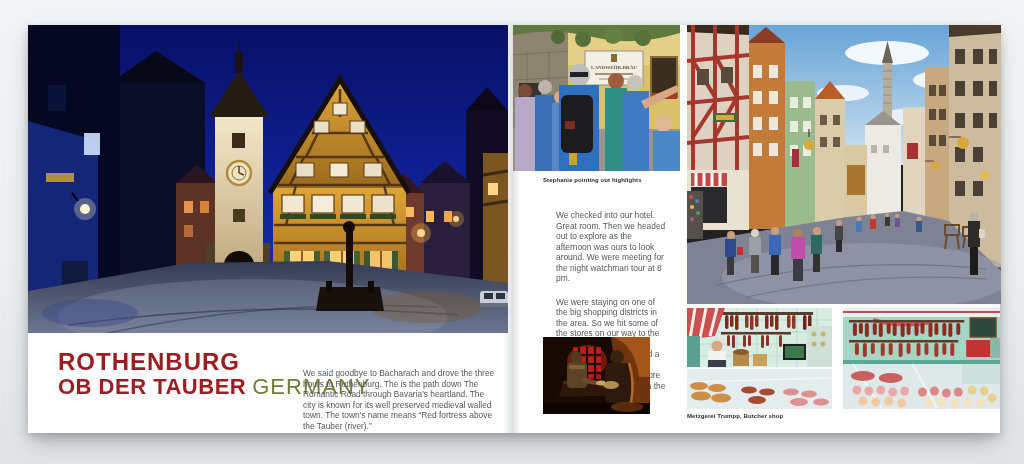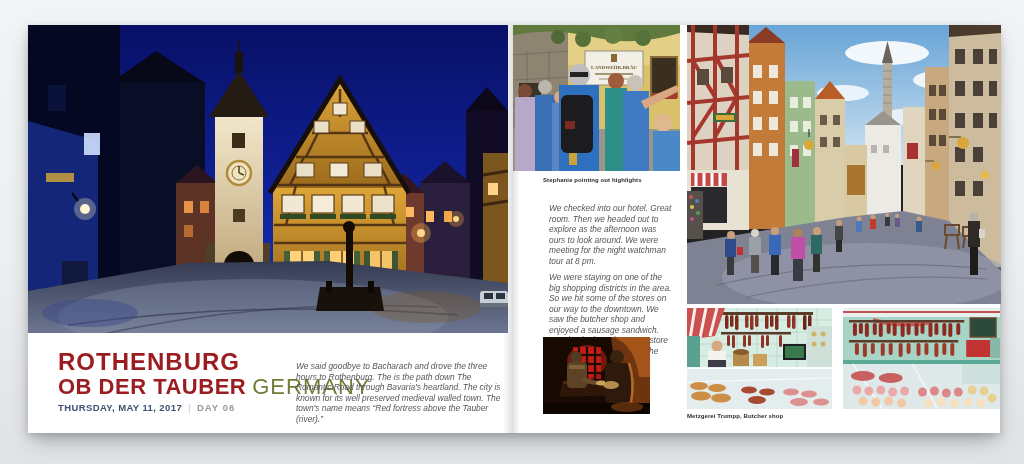--- a/index.html
+++ b/index.html
@@ -27,21 +27,21 @@
 
   .title-block{position:absolute;left:30px;top:323px;z-index:2;}
   .title-main{margin:0;font-size:24px;line-height:28px;font-weight:800;letter-spacing:1px;color:#9c1d21;}
   .title-sub{margin:2px 0 0 0;font-size:22px;line-height:18px;font-weight:800;letter-spacing:.5px;color:#9c1d21;}
   .title-country{font-weight:400;color:#6f7d36;letter-spacing:1px;margin-left:6px;}
   .date-line{margin-top:6px;font-size:9.5px;font-weight:700;color:#3d5170;letter-spacing:.4px;}
   .date-sep{color:#c3c7ca;font-weight:400;margin:0 6px;}
   .date-day{color:#98999b;letter-spacing:1px;}
 
   .body-text{font-size:8.4px;line-height:1.25;color:#55565a;z-index:2;position:absolute;}
-  .body-text p{margin:6px;font-style:italic;}
+  .body-text p{margin:13px;}
   .left-body{left:262px;top:330px;width:221px;}
   .right-body{left:515px;top:172px;width:136px;}
   .caption{position:absolute;font-size:6px;font-weight:700;color:#2b2b2c;z-index:2;letter-spacing:.1px;}
   .caption-b{left:515px;top:152px;}
   .caption-f{left:659px;top:388px;}
 </style>
 </head>
 <body>
 
 <div class="spread">
@@ -190,21 +190,20 @@
       <rect x="452" y="266" width="28" height="15" rx="3" fill="#c9ced6"></rect>
       <rect x="456" y="268" width="9" height="6" fill="#2a3340"></rect>
         <rect x="468" y="268" width="9" height="6" fill="#2a3340"></rect>
       <rect x="452" y="278" width="28" height="4" fill="#6a707c"></rect>
     </svg>
   </div>
 
   <div class="title-block">
     <h1 class="title-main">ROTHENBURG</h1>
     <div class="title-sub"><span>OB DER TAUBER</span><span class="title-country">GERMANY</span></div>
-    <div class="date-line"><span>THURSDAY, MAY 11, 2017</span><span class="date-sep">|</span><span class="date-day">DAY 06</span></div>
   </div>
 
   <div class="body-text left-body">
     <p>We said goodbye to Bacharach and drove the three hours to Rothenburg. The is the path down The Romantic Road through Bavaria's heartland. The city is known for its well preserved medieval walled town. The town's name means “Red fortress above the Tauber (river).”</p>
   </div>
 
   <div class="photo photo-b">
     <svg viewBox="0 0 167 146" preserveAspectRatio="none">
       <rect x="0" y="0" width="167" height="146" fill="#9b927f"></rect>
       <rect x="0" y="0" width="58" height="146" fill="#8d8472"></rect>

